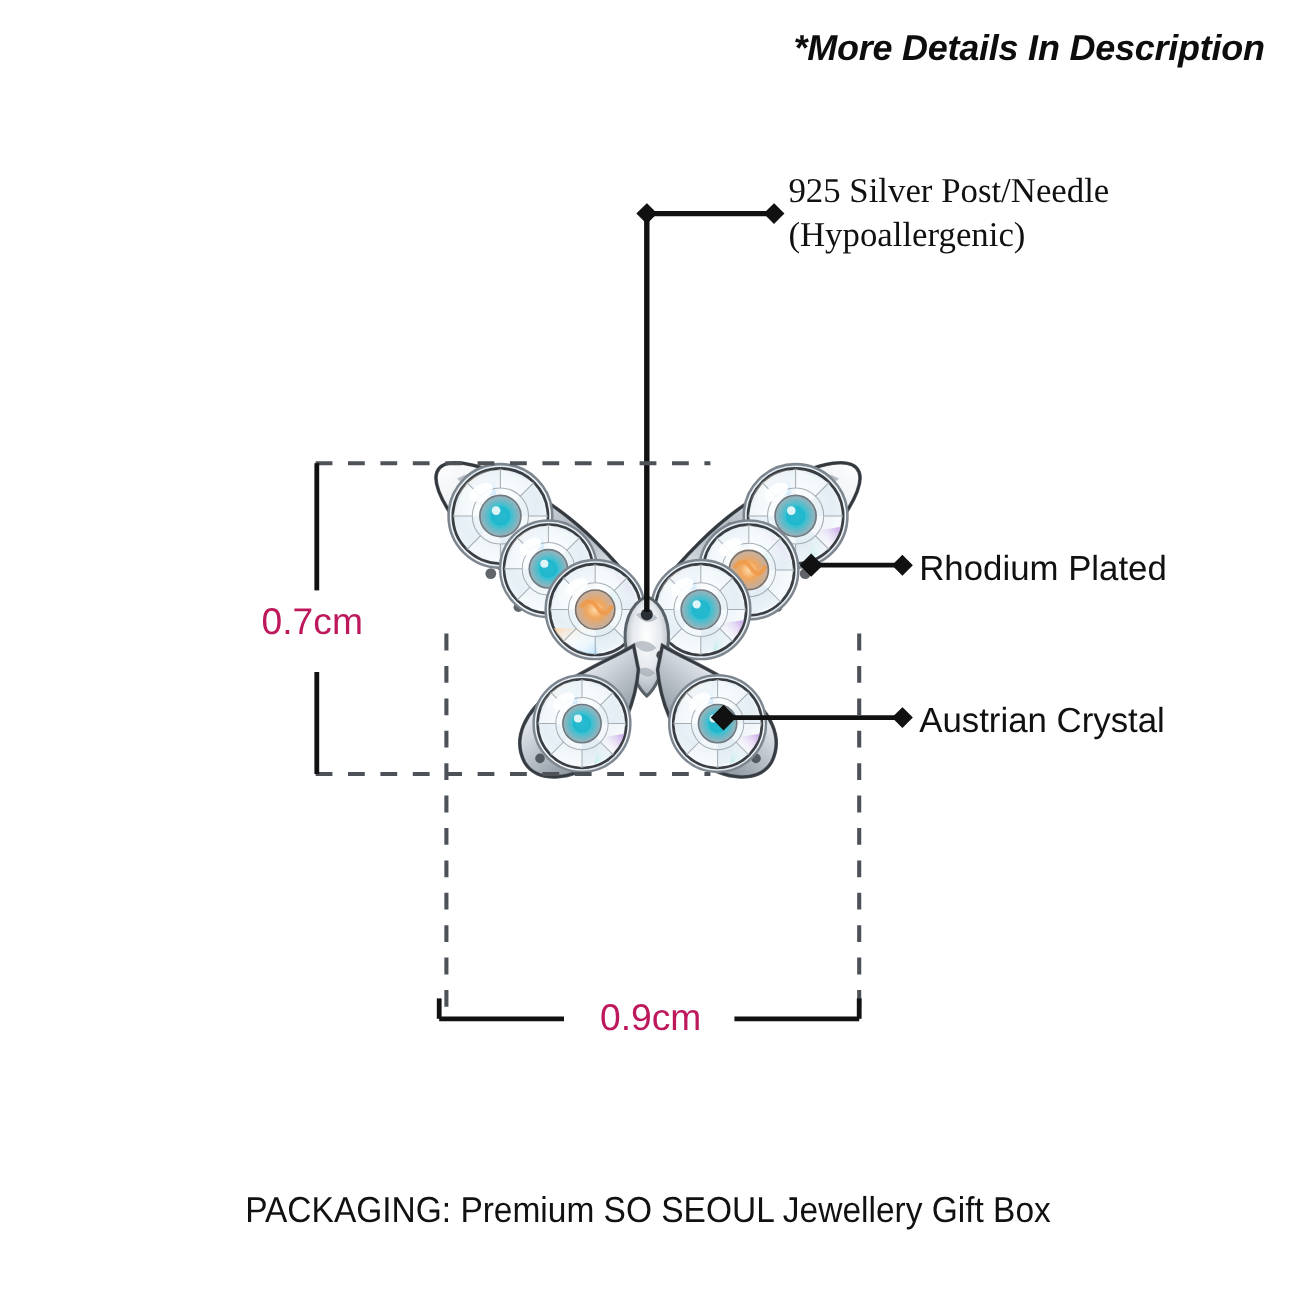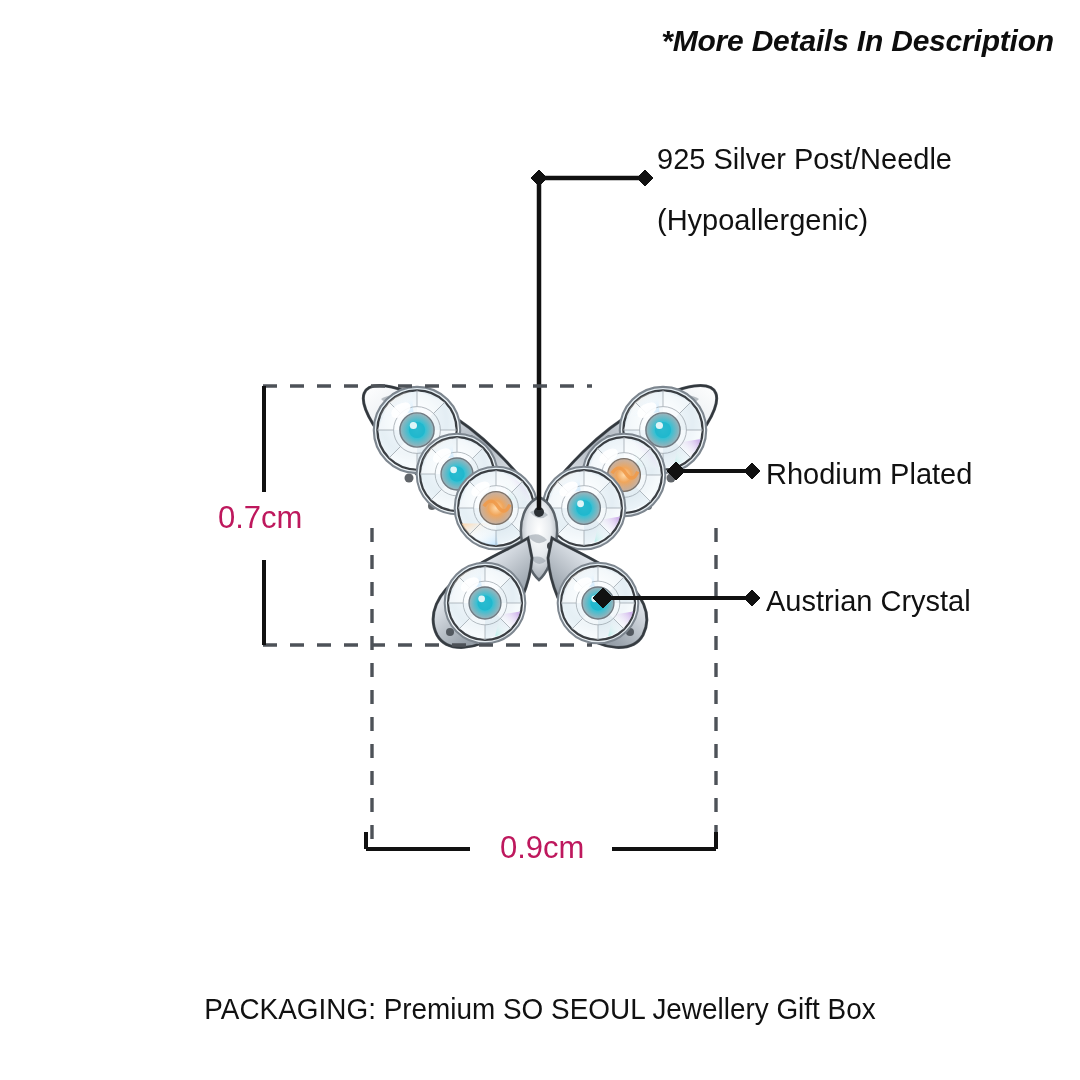--- a/index.html
+++ b/index.html
@@ -40,25 +40,25 @@
   }
 
   .callout-label {
     position: absolute;
     font-size: 29px;
     font-weight: normal;
     color: #111111;
     line-height: 1.28;
     white-space: nowrap;
   }
-  #label-post      { left: 657px; top: 141px; }
+  #label-post      { left: 657px; top: 141px; font-family: Liberation Serif, serif; }
   #label-rhodium   { left: 766px; top: 456px; }
   #label-crystal   { left: 766px; top: 583px; }
 
-  .callout-label .line2 { display: block; margin-top: 24px; }
+  .callout-label .line2 { display: block; }
 
   .dim-label {
     position: absolute;
     font-size: 31px;
     color: #be185d;
     white-space: nowrap;
   }
   #dim-height-label { left: 218px; top: 500px; }
   #dim-width-label  { left: 500px; top: 830px; }
 

